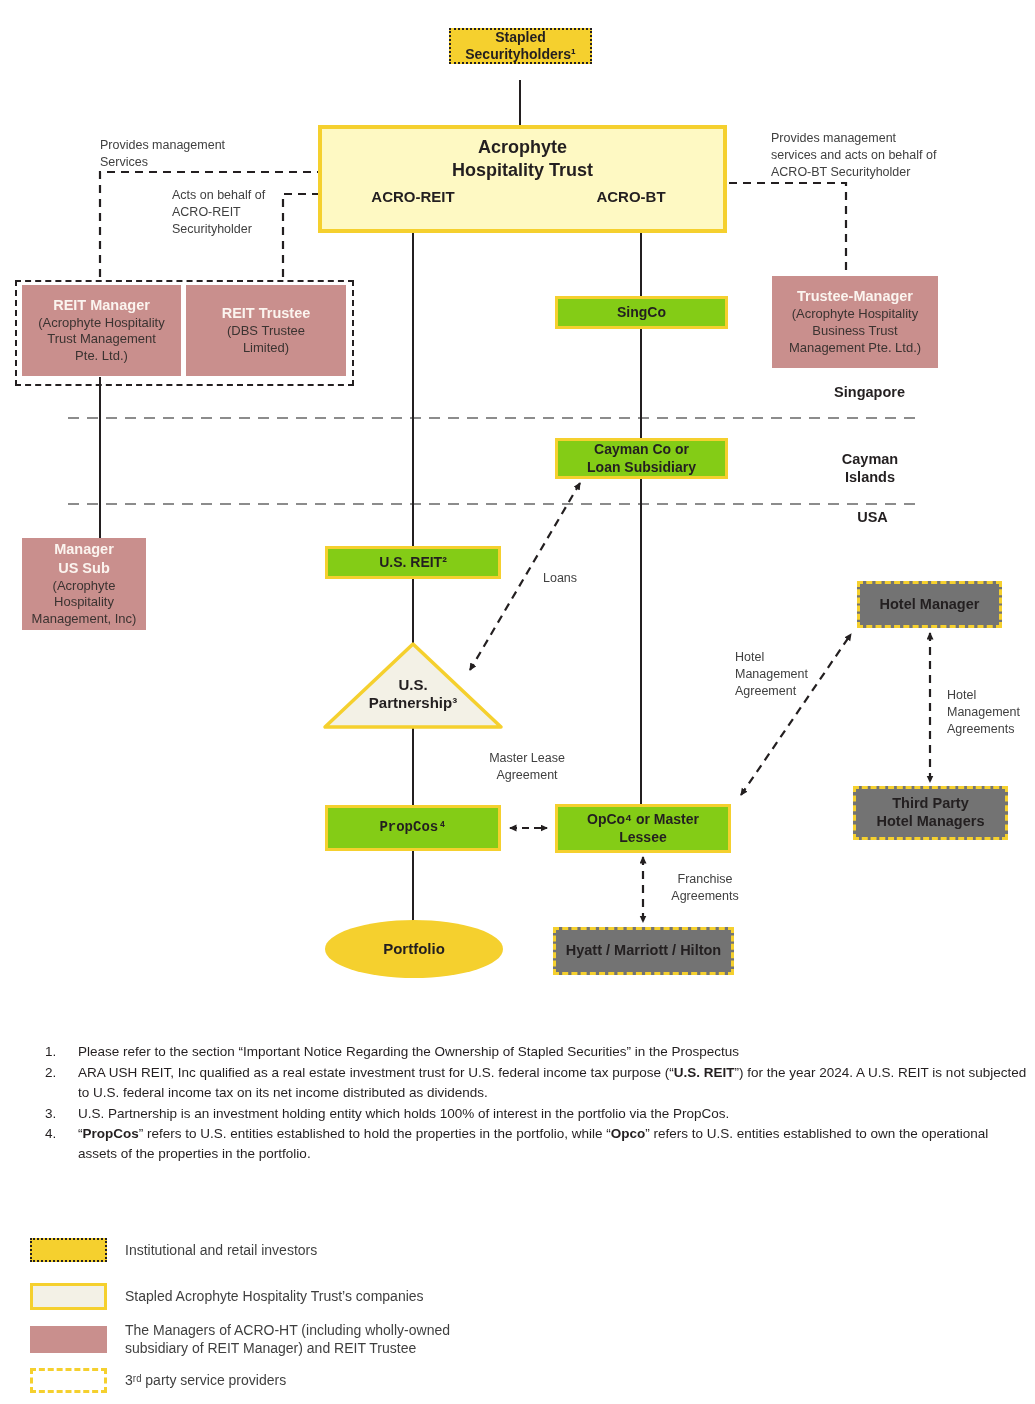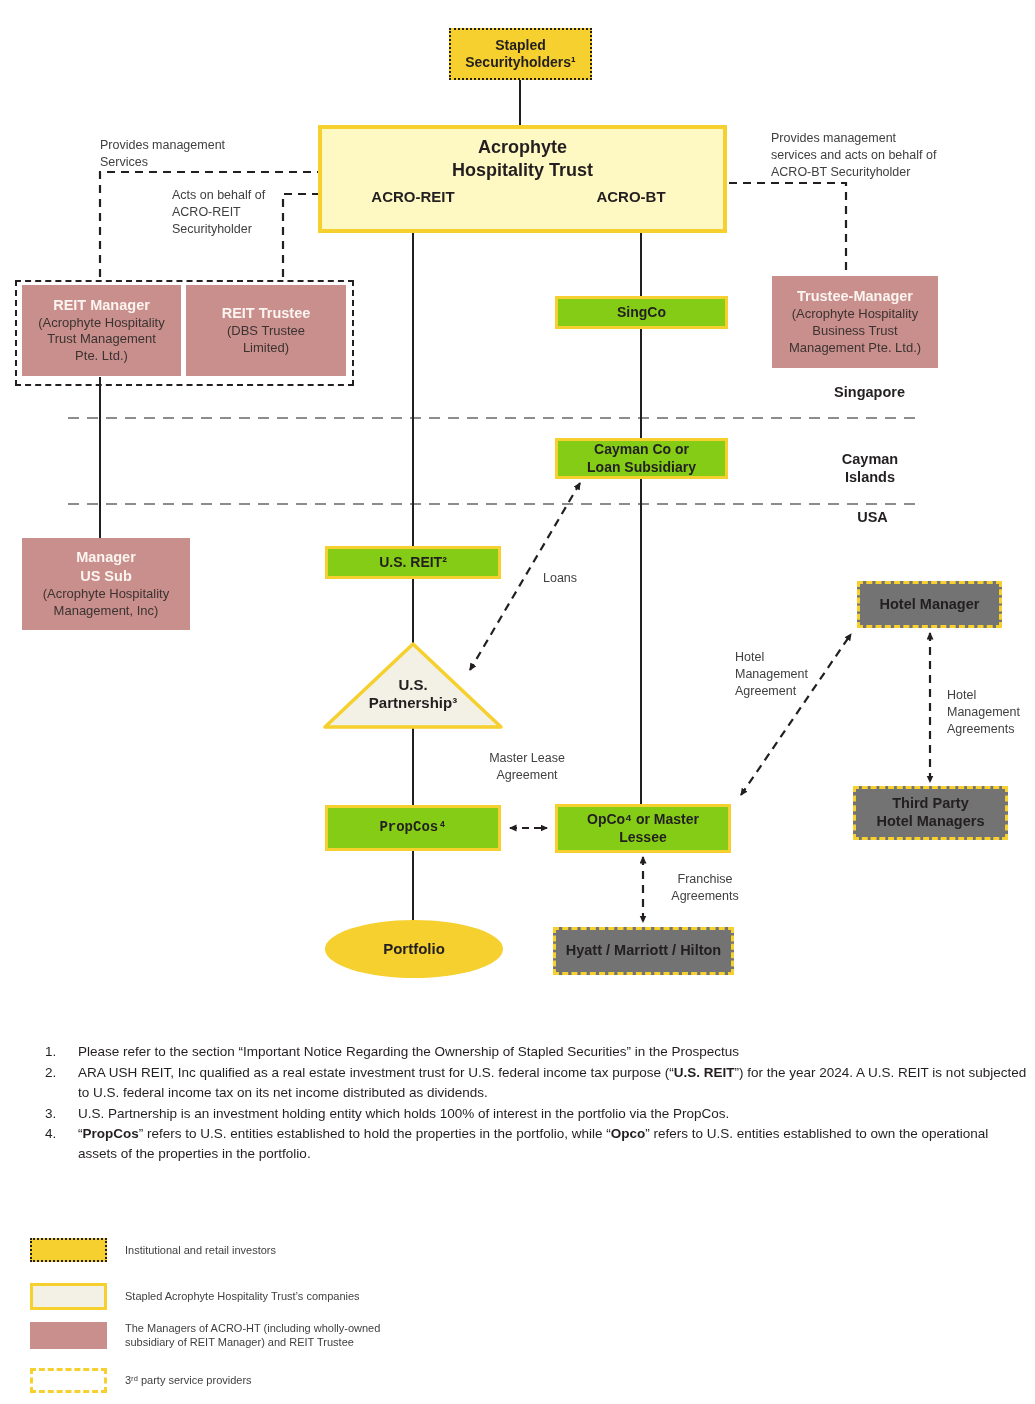--- a/index.html
+++ b/index.html
@@ -32,21 +32,21 @@
   .fn-num{width:33px;flex:0 0 33px;}
   .fn-text{flex:1;}
   .bold{font-weight:bold;}
   
   .legend-row{position:absolute;left:30px;display:flex;align-items:center;}
   .swatch{width:77px;box-sizing:border-box;flex:0 0 77px;}
   .sw-investors{height:24px;background:#F5D02E;border:2px dotted #231F20;}
   .sw-trust{height:27px;background:#F3F1E6;border:3px solid #F5D02E;}
   .sw-managers{height:27px;background:#C98F8D;}
   .sw-thirdparty{height:25px;background:#ffffff;border:3px dashed #F5D02E;}
-  .legend-label{margin-left:18px;font-size:11px;color:#3F3F3F;line-height:1.3;}
+  .legend-label{margin-left:18px;font-size:14px;color:#3F3F3F;line-height:1.3;}
 </style>
 </head>
 <body>
 
 <div id="canvas">
 
   <svg width="1035" height="1035" viewBox="0 0 1035 1035">
     <defs>
       <marker id="arr" markerWidth="8" markerHeight="8" refX="6.5" refY="3.5" orient="auto-start-reverse" markerUnits="userSpaceOnUse">
         <path d="M0,0 L7.5,3.5 L0,7 Z" fill="#231F20"></path>
@@ -73,21 +73,21 @@
     <line x1="510" y1="828" x2="547" y2="828" stroke="#231F20" stroke-width="2.2" stroke-dasharray="7 5" marker-start="url(#arr)" marker-end="url(#arr)"></line>
     <line x1="741" y1="795" x2="851" y2="634" stroke="#231F20" stroke-width="2.2" stroke-dasharray="8 6" marker-start="url(#arr)" marker-end="url(#arr)"></line>
     <line x1="930" y1="633" x2="930" y2="782" stroke="#231F20" stroke-width="2.2" stroke-dasharray="8 6" marker-start="url(#arr)" marker-end="url(#arr)"></line>
     <line x1="643" y1="857" x2="643" y2="922" stroke="#231F20" stroke-width="2.2" stroke-dasharray="8 6" marker-start="url(#arr)" marker-end="url(#arr)"></line>
 
     <polygon points="413,140 320,228 506,228" fill="#F5D02E"></polygon>
     <polygon points="631,140 538,228 724,228" fill="#F5D02E"></polygon>
     <polygon points="413,644 325,727 501,727" fill="#F3F1E6" stroke="#F5D02E" stroke-width="3.5" stroke-linejoin="round"></polygon>
   </svg>
 
-  <div class="node n-yellow-dotted pre" style="left:449px;top:28px;width:143px;height:52px;">Stapled
+  <div class="node n-yellow-dotted pre" style="left:449px;top:28px;width:143px;height:36px;">Stapled
 Securityholders¹</div>
 
   <div class="node n-outline" style="left:318px;top:125px;width:409px;height:108px;">
     <div class="trust-title pre">Acrophyte
 Hospitality Trust</div>
   </div>
   <div class="tri-label" style="left:353px;top:188px;width:120px;">ACRO-REIT</div>
   <div class="tri-label" style="left:571px;top:188px;width:120px;">ACRO-BT</div>
 
   <div class="reit-group" style="left:15px;top:280px;width:335px;height:102px;"></div>
@@ -101,21 +101,21 @@
     <span class="ttl">REIT Trustee</span>
     <span class="bdy pre">(DBS Trustee
 Limited)</span>
   </div>
   <div class="node n-pink" style="left:772px;top:276px;width:166px;height:92px;">
     <span class="ttl">Trustee-Manager</span>
     <span class="bdy pre">(Acrophyte Hospitality
 Business Trust
 Management Pte. Ltd.)</span>
   </div>
-  <div class="node n-pink" style="left:22px;top:538px;width:168px;height:92px;">
+  <div class="node n-pink" style="left:22px;top:538px;width:124px;height:92px;">
     <span class="ttl pre">Manager
 US Sub</span>
     <span class="bdy pre">(Acrophyte Hospitality
 Management, Inc)</span>
   </div>
 
   <div class="node n-cream" style="left:555px;top:296px;width:173px;height:33px;">SingCo</div>
   <div class="node n-cream pre" style="left:555px;top:438px;width:173px;height:41px;">Cayman Co or
 Loan Subsidiary</div>
   <div class="node n-cream" style="left:325px;top:546px;width:176px;height:33px;">U.S. REIT²</div>

